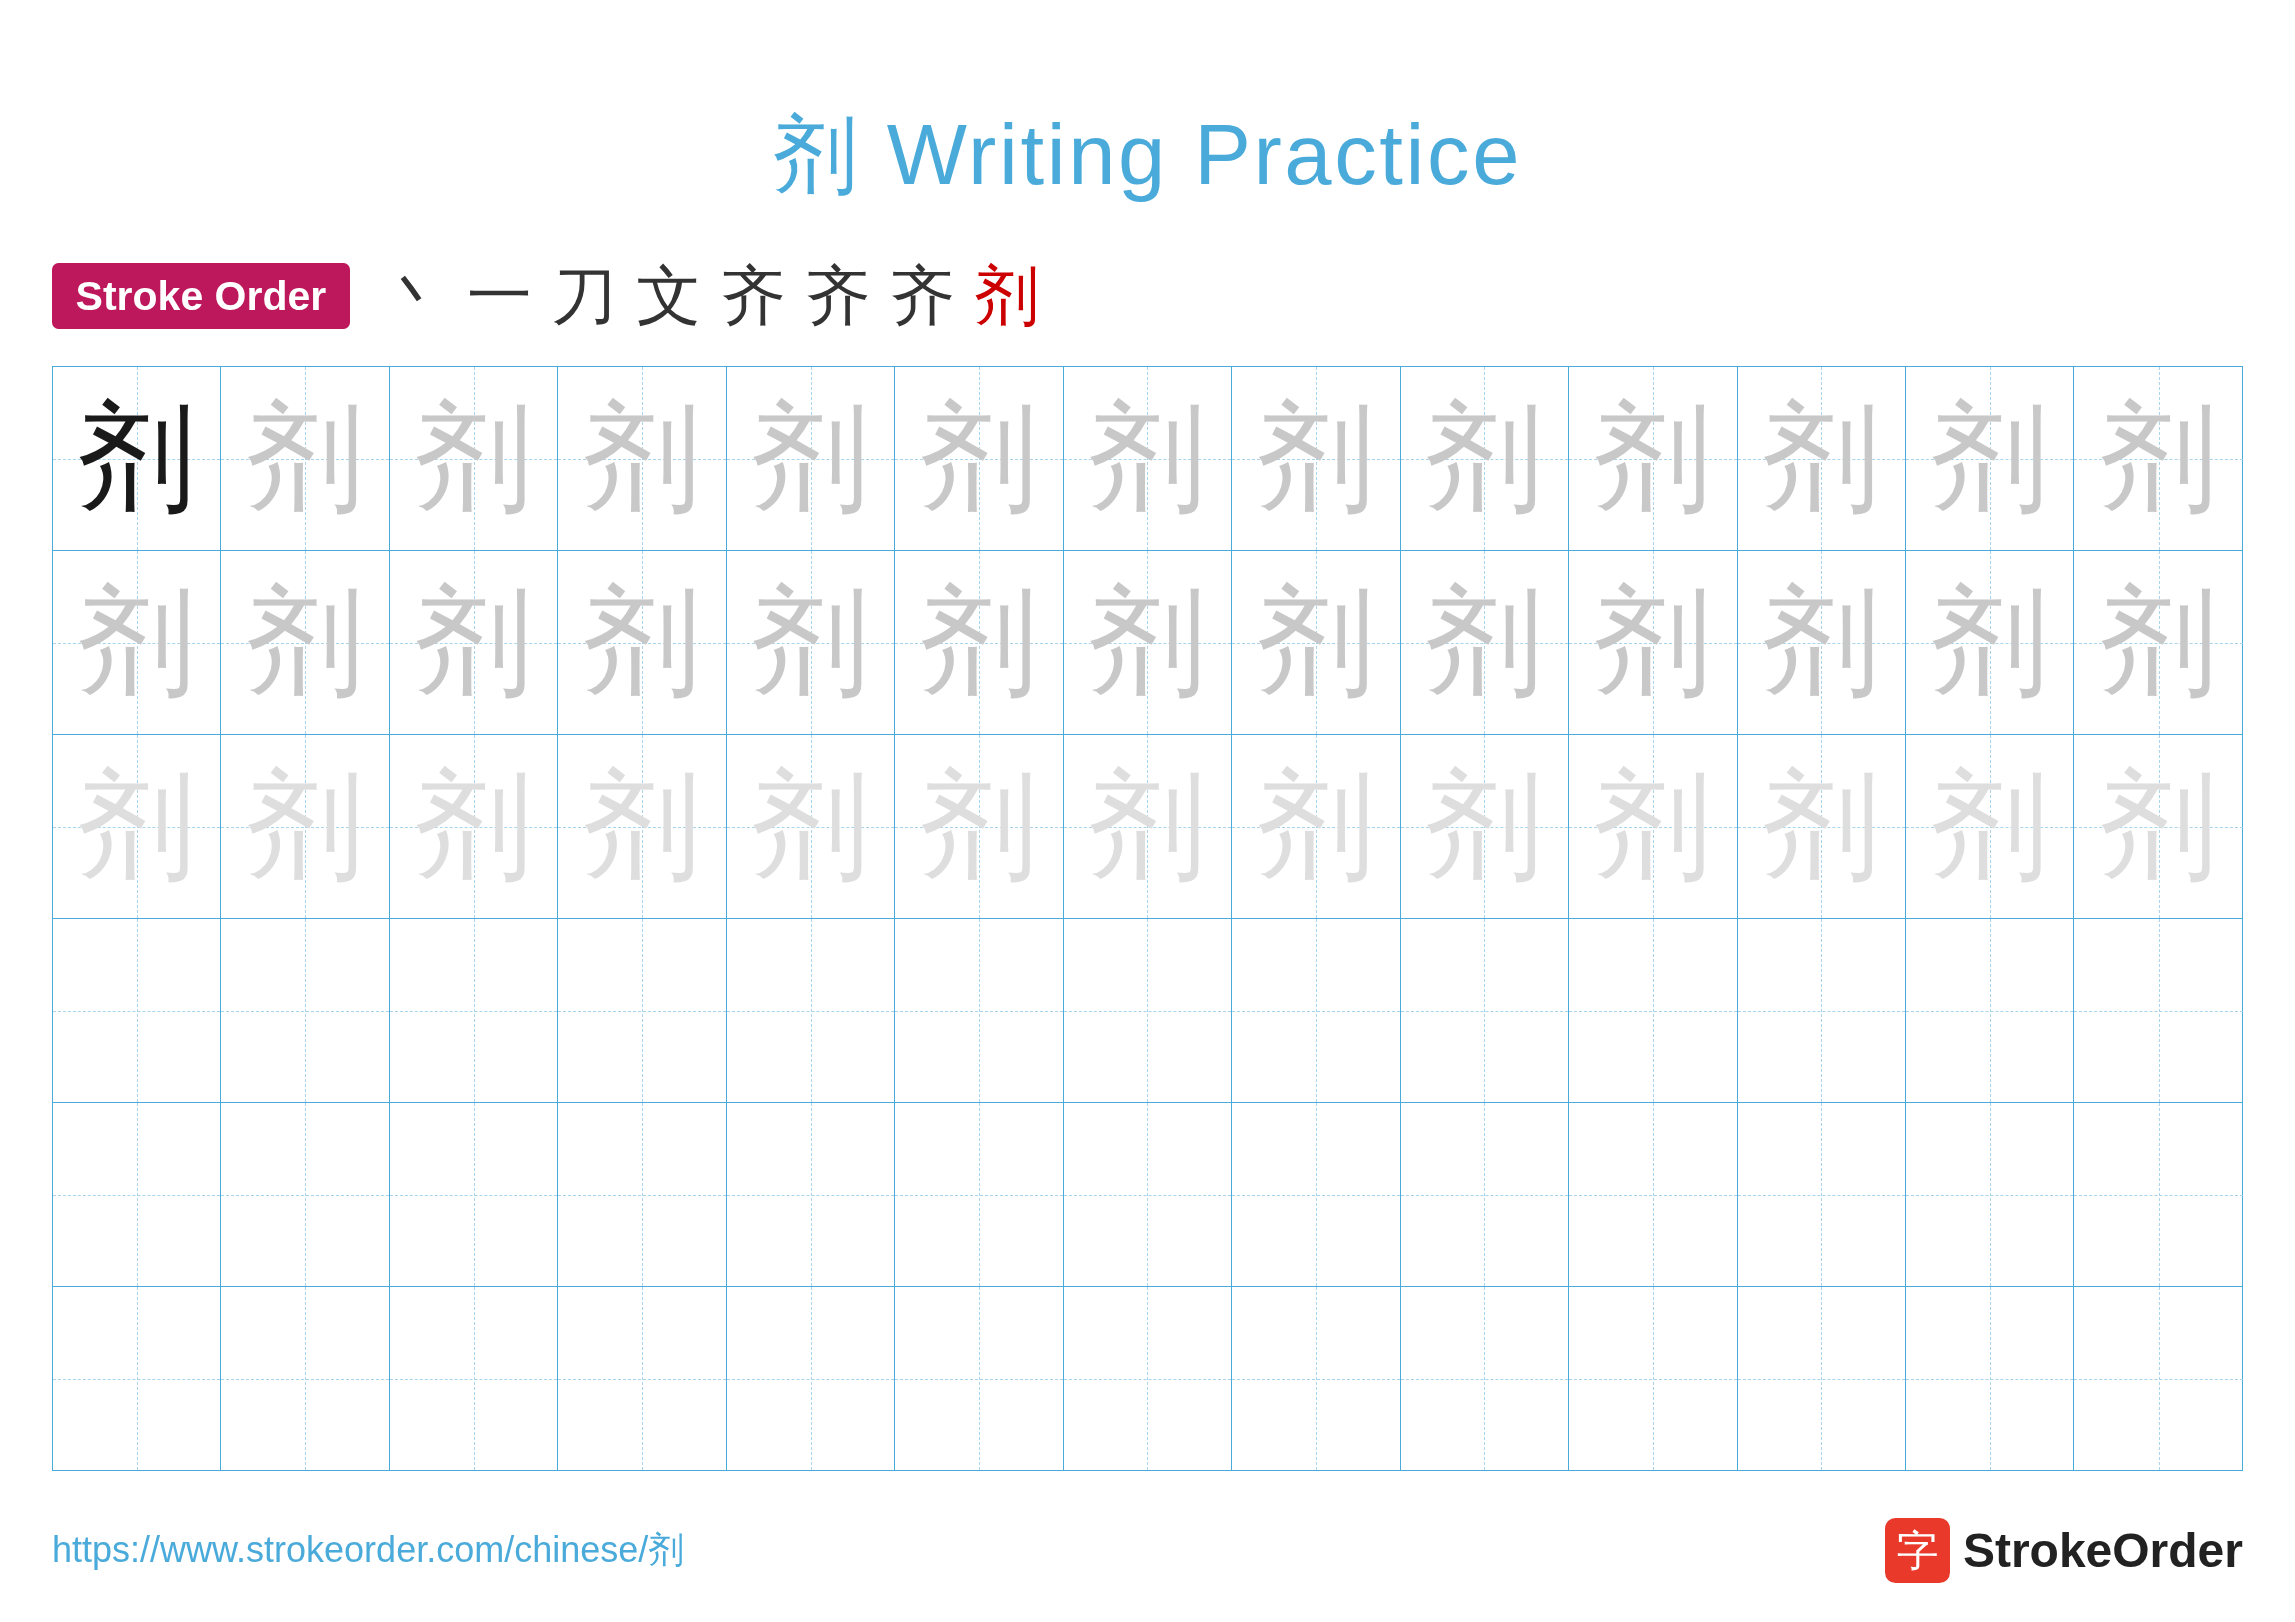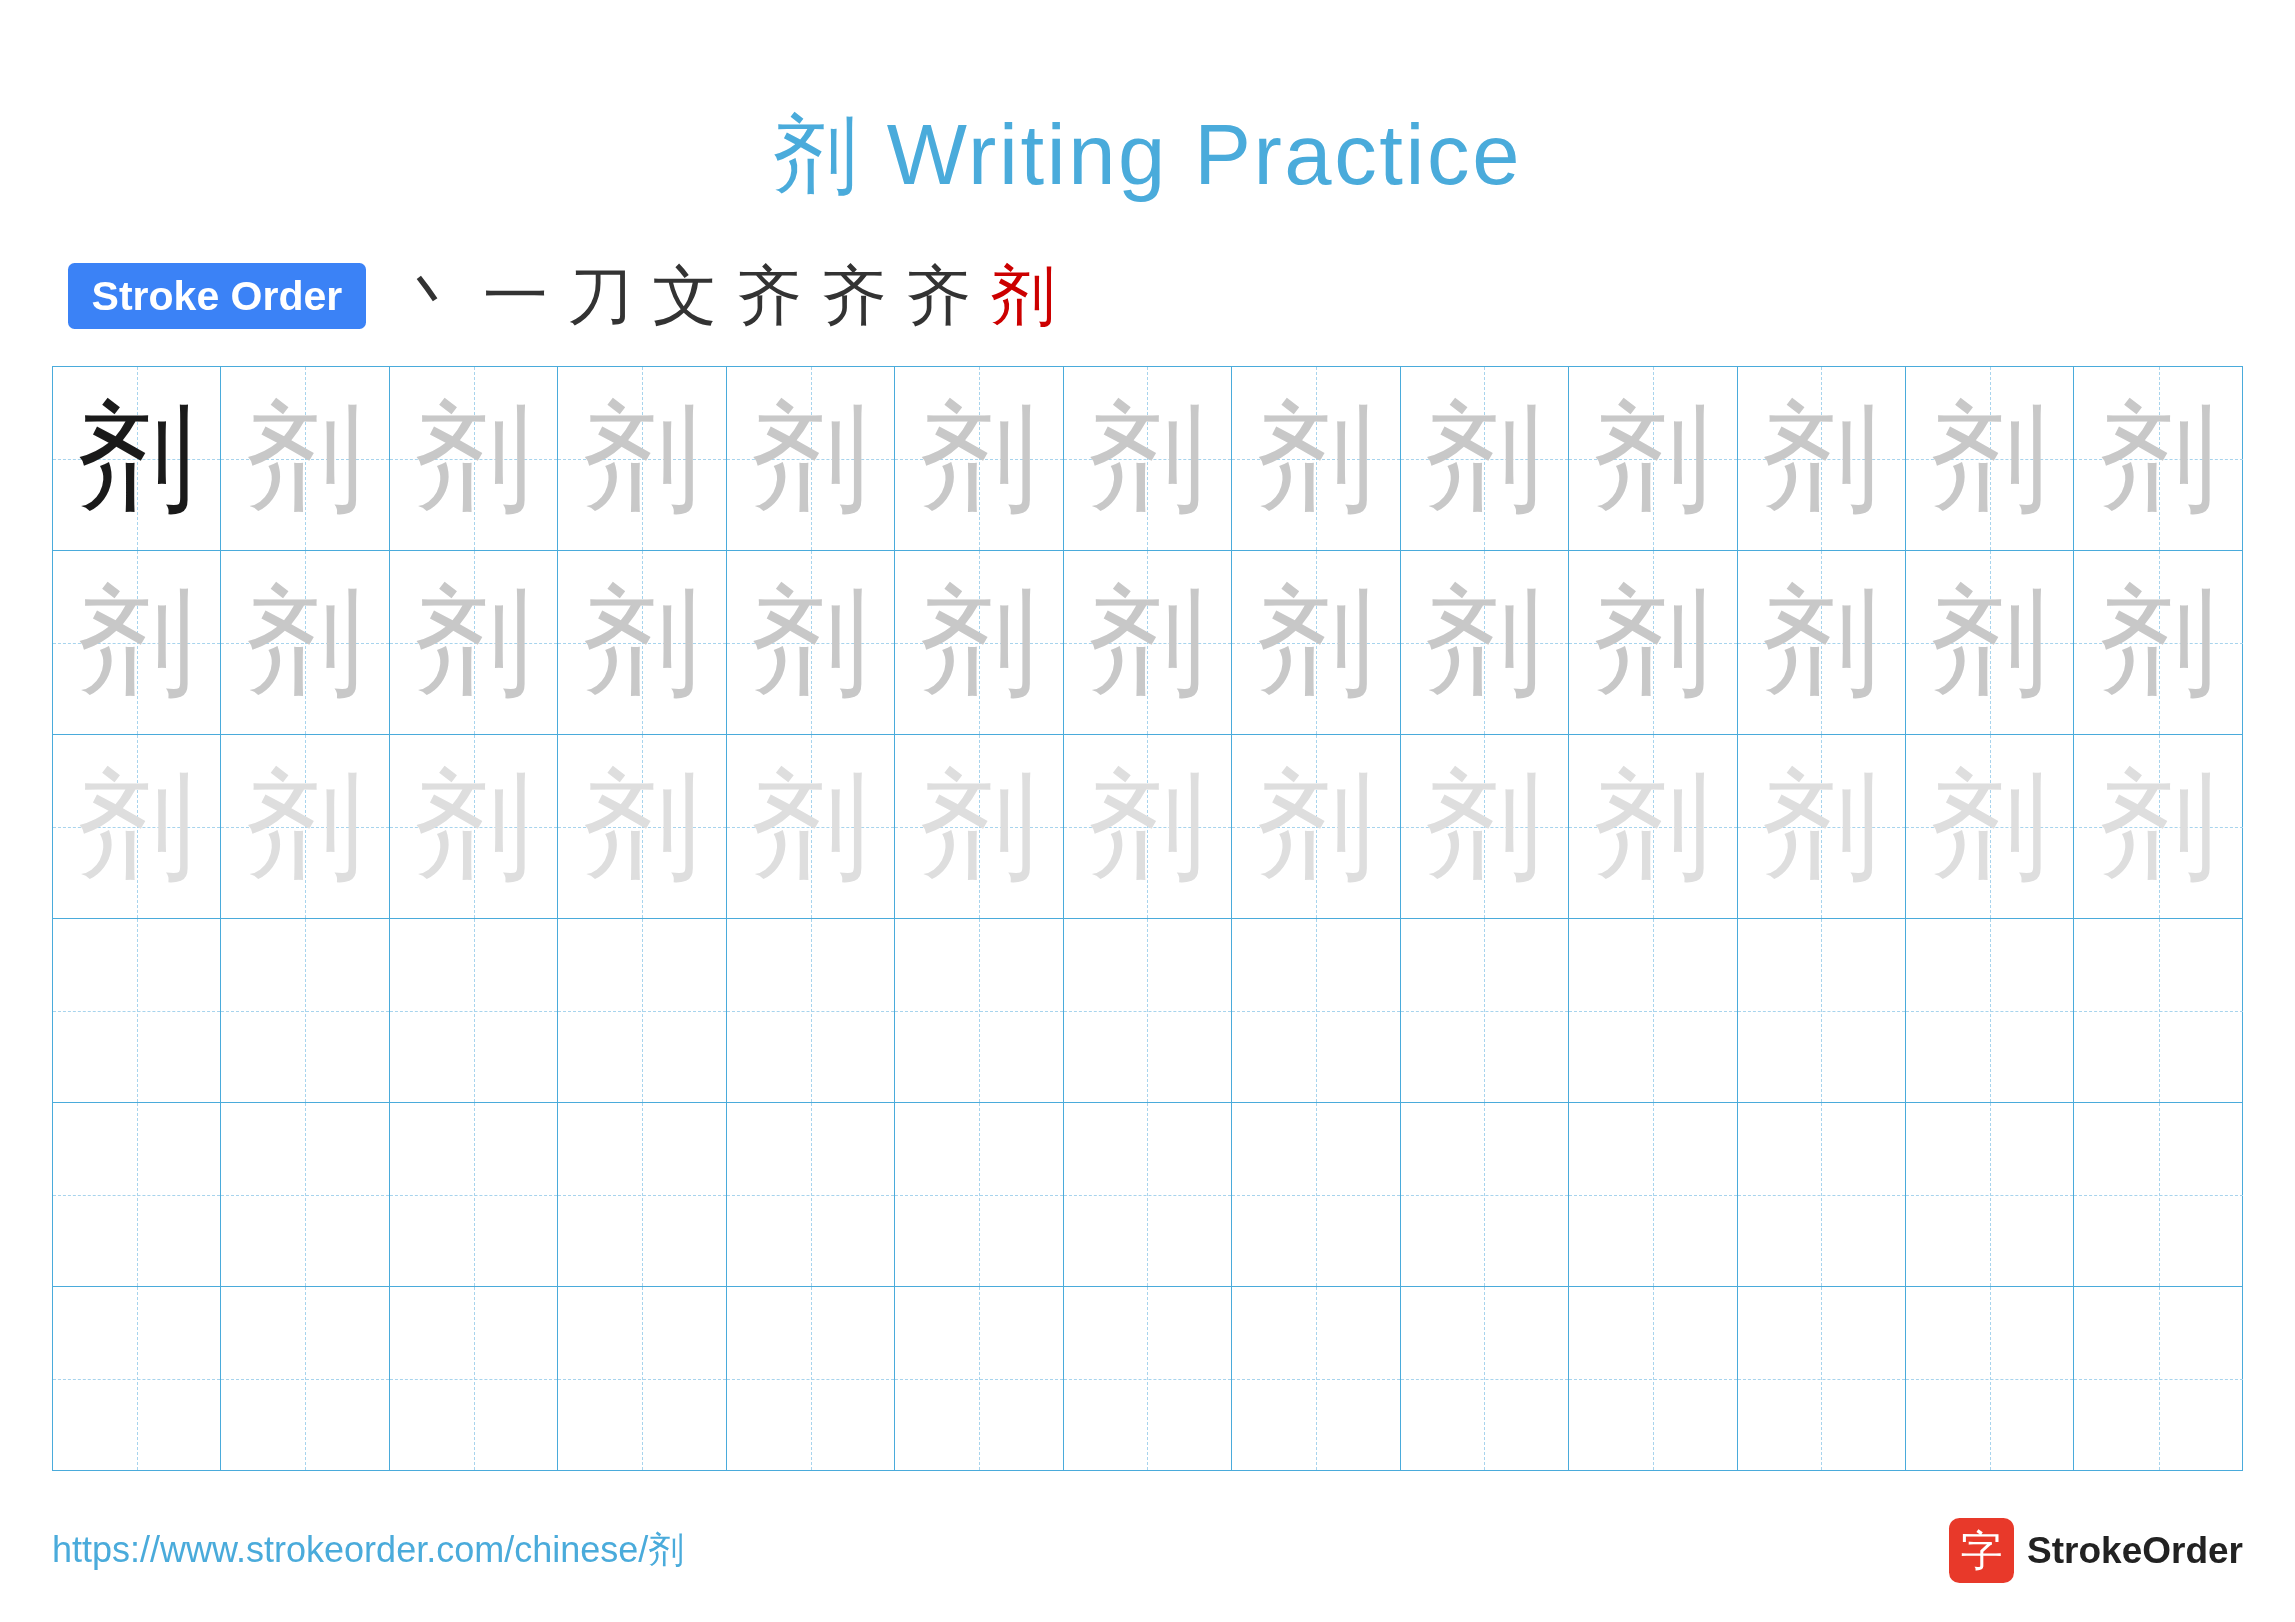--- a/index.html
+++ b/index.html
@@ -23,29 +23,28 @@
     }
 
     .stroke-order-section {
       display: flex;
       align-items: center;
       margin: 39px 52px 26px 52px;
       gap: 13px;
     }
 
     .stroke-order-badge {
-      background: #3b82f6;
+      background: #be185d;
       color: white;
       font-size: 41px;
       font-family: sans-serif;
       font-weight: 700;
       padding: 9.2px 23.6px;
       border-radius: 6.5px;
       white-space: nowrap;
-      margin-left: 16px;
     }
 
     .stroke-sequence {
       display: flex;
       align-items: center;
       gap: 19.6px;
       margin-left: 19.6px;
     }
 
     .stroke-char {
@@ -164,21 +163,21 @@
       border-radius: 10.5px;
       display: flex;
       align-items: center;
       justify-content: center;
       color: white;
       font-size: 42px;
       font-family: serif;
     }
 
     .logo-text {
-      font-size: 37px;
+      font-size: 48px;
       font-weight: 700;
       font-family: sans-serif;
       color: #222;
     }
   </style>
 </head>
 <body>
 
 <div class="page-title">
   <span style="color:#4aabdb;">剂</span><span style="color:#4aabdb;"> Writing Practice</span>

